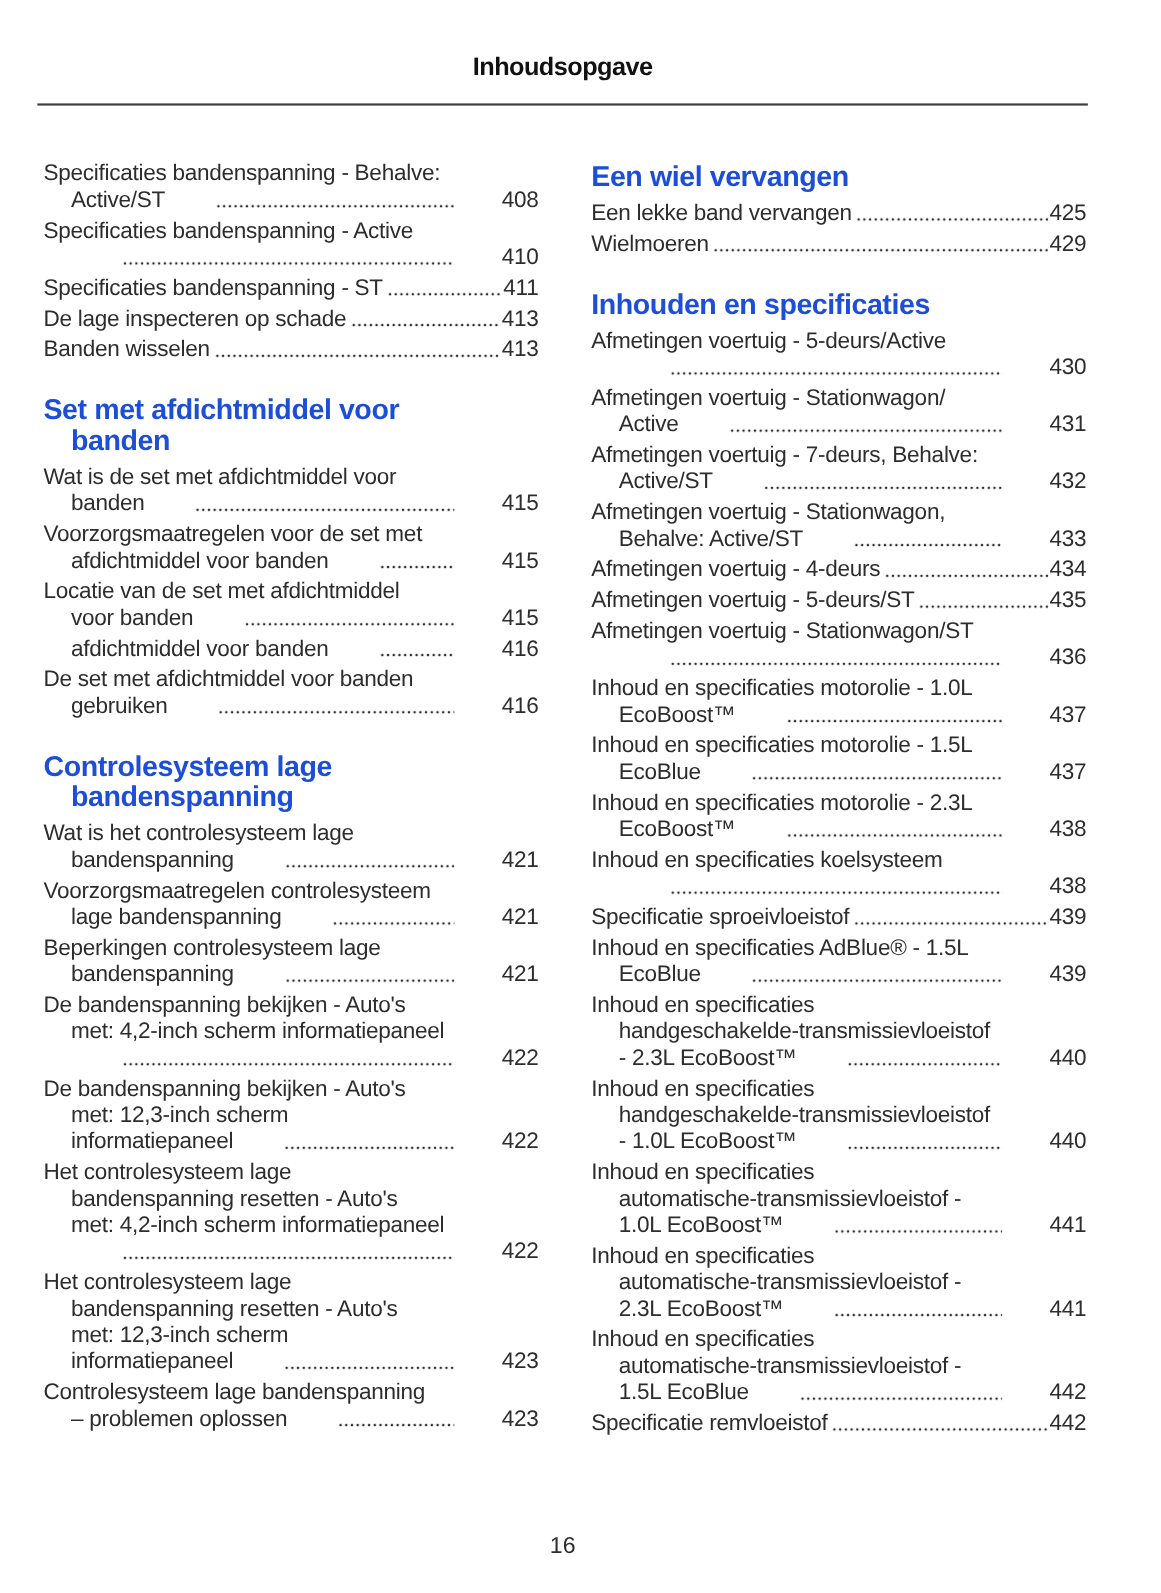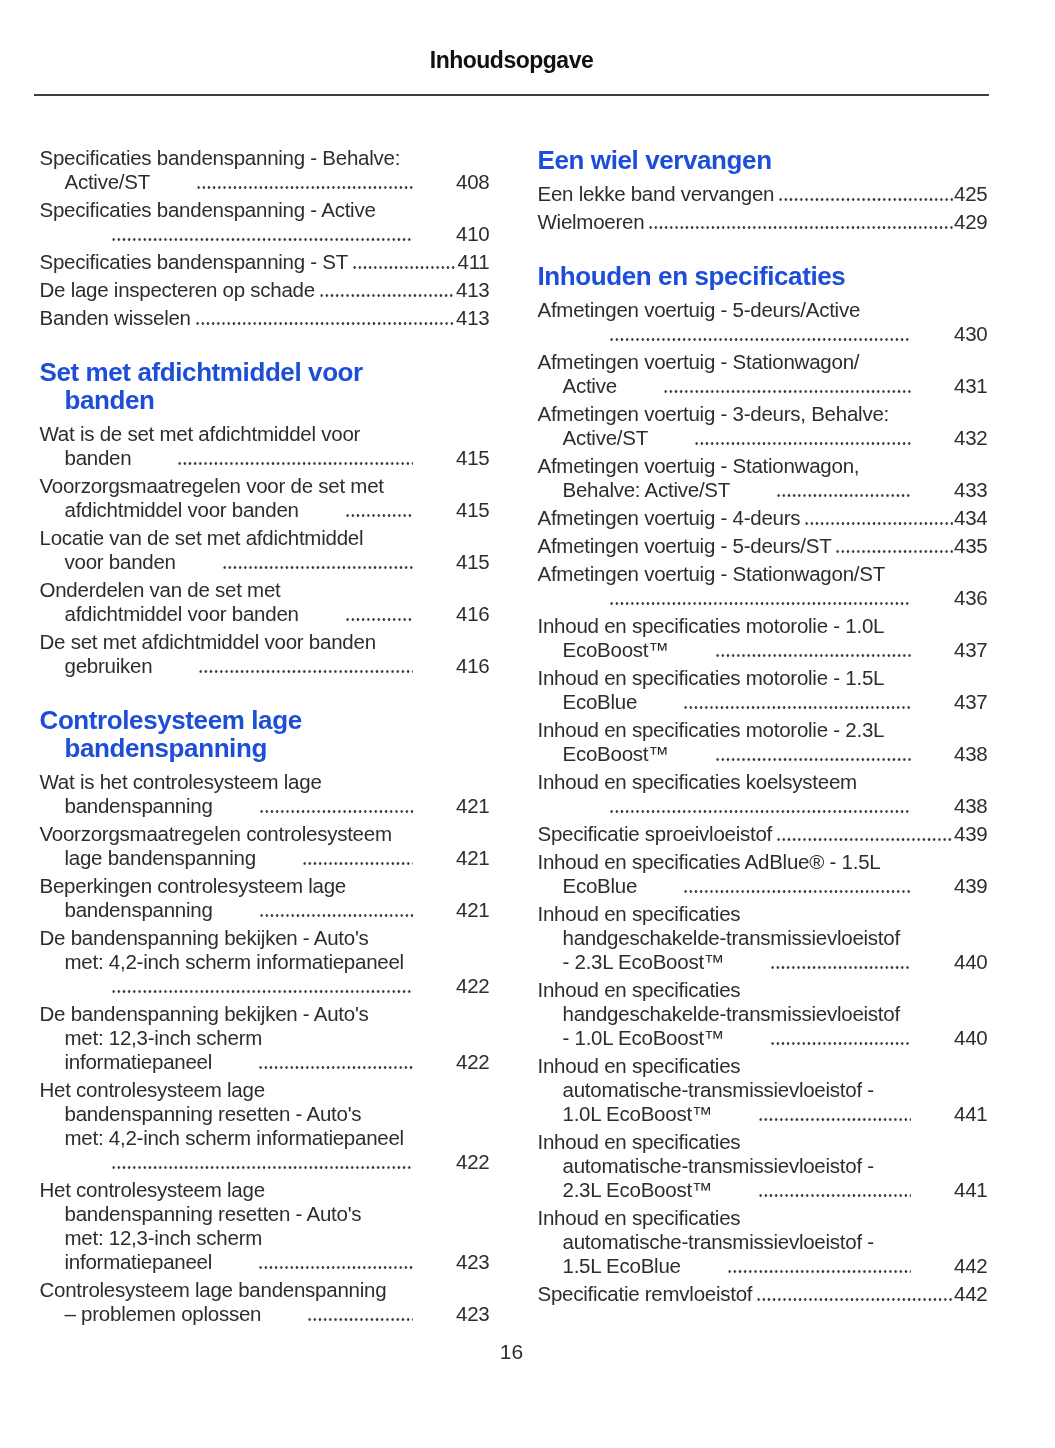--- a/index.html
+++ b/index.html
@@ -80,21 +80,21 @@
     margin-left: 4px;
     margin-right: 1px;
     background-image: radial-gradient(circle, #2d2d2d 1.05px, rgba(0,0,0,0) 1.45px);
     background-size: 5.2px 5.2px;
     background-repeat: repeat-x;
     background-position: left calc(100% - 4px);
   }
   .pagenum { flex: 0 0 auto; }
   .footer {
     position: absolute;
-    top: 1340px;
+    top: 1394px;
     left: 34px;
     width: 955px;
     text-align: center;
     font-size: 21px;
     color: #2d2d2d;
   }
 </style>
 </head>
 <body>
 
@@ -165,21 +165,20 @@
           </div>
           <div class="entry">
             <span class="line">Locatie van de set met afdichtmiddel</span>
             <div class="lastrow cont">
               <span class="txt">voor banden</span>
               <span class="leader"></span>
               <span class="pagenum">415</span>
             </div>
           </div>
           <div class="entry">
-            <span class="line">Onderdelen van de set met</span>
             <div class="lastrow cont">
               <span class="txt">afdichtmiddel voor banden</span>
               <span class="leader"></span>
               <span class="pagenum">416</span>
             </div>
           </div>
           <div class="entry">
             <span class="line">De set met afdichtmiddel voor banden</span>
             <div class="lastrow cont">
               <span class="txt">gebruiken</span>
@@ -299,21 +298,21 @@
           </div>
           <div class="entry">
             <span class="line">Afmetingen voertuig - Stationwagon/</span>
             <div class="lastrow cont">
               <span class="txt">Active</span>
               <span class="leader"></span>
               <span class="pagenum">431</span>
             </div>
           </div>
           <div class="entry">
-            <span class="line">Afmetingen voertuig - 3-deurs, Behalve:</span>
+            <span class="line">Afmetingen voertuig - 7-deurs, Behalve:</span>
             <div class="lastrow cont">
               <span class="txt">Active/ST</span>
               <span class="leader"></span>
               <span class="pagenum">432</span>
             </div>
           </div>
           <div class="entry">
             <span class="line">Afmetingen voertuig - Stationwagon,</span>
             <div class="lastrow cont">
               <span class="txt">Behalve: Active/ST</span>

